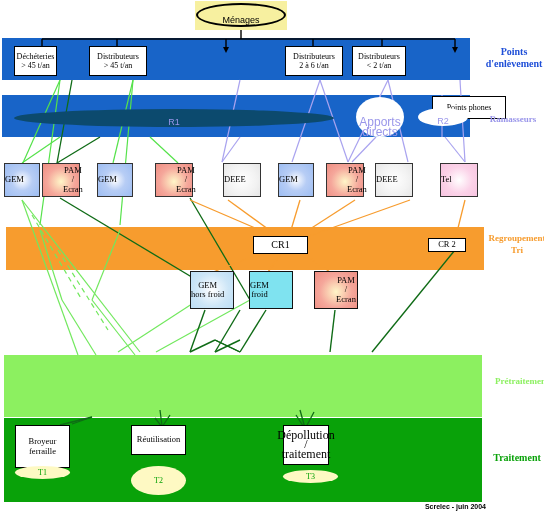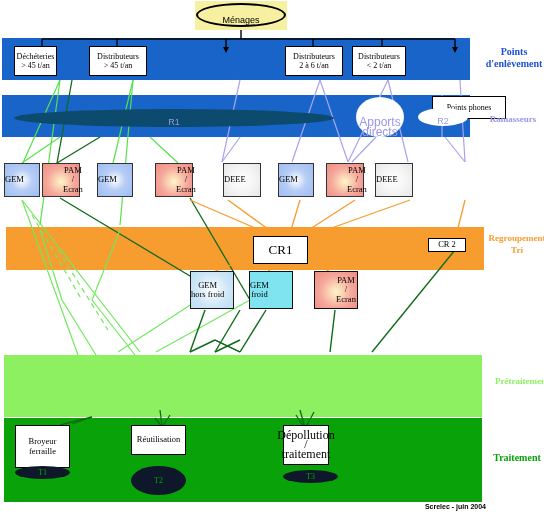--- a/index.html
+++ b/index.html
@@ -47,21 +47,21 @@
            font-family:Liberation Sans, sans-serif;line-height:10px;box-sizing:border-box;}
   .menages-bg{position:absolute;left:195px;top:1px;width:92px;height:29px;background:#f7f0a0;}
   .menages{left:196px;top:3px;width:90px;height:24px;background:#f7f0a0;
            border:2px solid #000;font-size:9px;color:#000;}
   .r1{left:14px;top:109px;width:320px;height:18px;background:#0c4a6e;
       color:#9a96ea;font-size:9px;}
   .apports{left:356px;top:97px;width:48px;height:40px;background:#ffffff;
            color:#9a96ea;font-size:12px;}
   .r2{left:418px;top:108px;width:50px;height:18px;background:#ffffff;
       color:#9a96ea;font-size:9px;}
-  .tmark{position:absolute;border-radius:50%;background:#0f172a;
+  .tmark{position:absolute;border-radius:50%;background:#fef9c3;
          display:flex;align-items:center;justify-content:center;
          font-family:"Liberation Serif",serif;font-size:8px;color:#09a209;}
 
   .credit{position:absolute;right:58px;bottom:2px;font-family:"Liberation Sans",sans-serif;
           font-size:7px;font-weight:bold;color:#000;}
 
   svg.wires{position:absolute;left:0;top:0;width:544px;height:512px;pointer-events:none;}
 </style>
 </head>
 <body>
@@ -243,22 +243,25 @@
   <div class="mat m-gem" style="left:278px;top:163px;width:36px;height:34px;">
     <span>GEM</span>
   </div>
   <div class="mat m-pam" style="left:326px;top:163px;width:38px;height:34px;">
     <div><span>PAM /</span><br>
     <span>Ecran</span></div>
   </div>
   <div class="mat m-deee" style="left:375px;top:163px;width:38px;height:34px;">
     <span>DEEE</span>
   </div>
-
-  <div class="node" style="left:253px;top:236px;width:55px;height:28px;font-size:13px;">
+  <div class="mat m-tel" style="left:440px;top:163px;width:38px;height:34px;">
+    <span>Tel</span>
+  </div>
+
+  <div class="node" style="left:253px;top:236px;width:55px;height:18px;font-size:10px;">
     <span>CR1</span>
   </div>
   <div class="node" style="left:428px;top:238px;width:38px;height:14px;font-size:8.5px;">
     <span>CR 2</span>
   </div>
 
   <div class="mat m-gemhf" style="left:190px;top:271px;width:44px;height:38px;">
     <div><span>GEM</span><br>
     <span>hors froid</span></div>
   </div>

